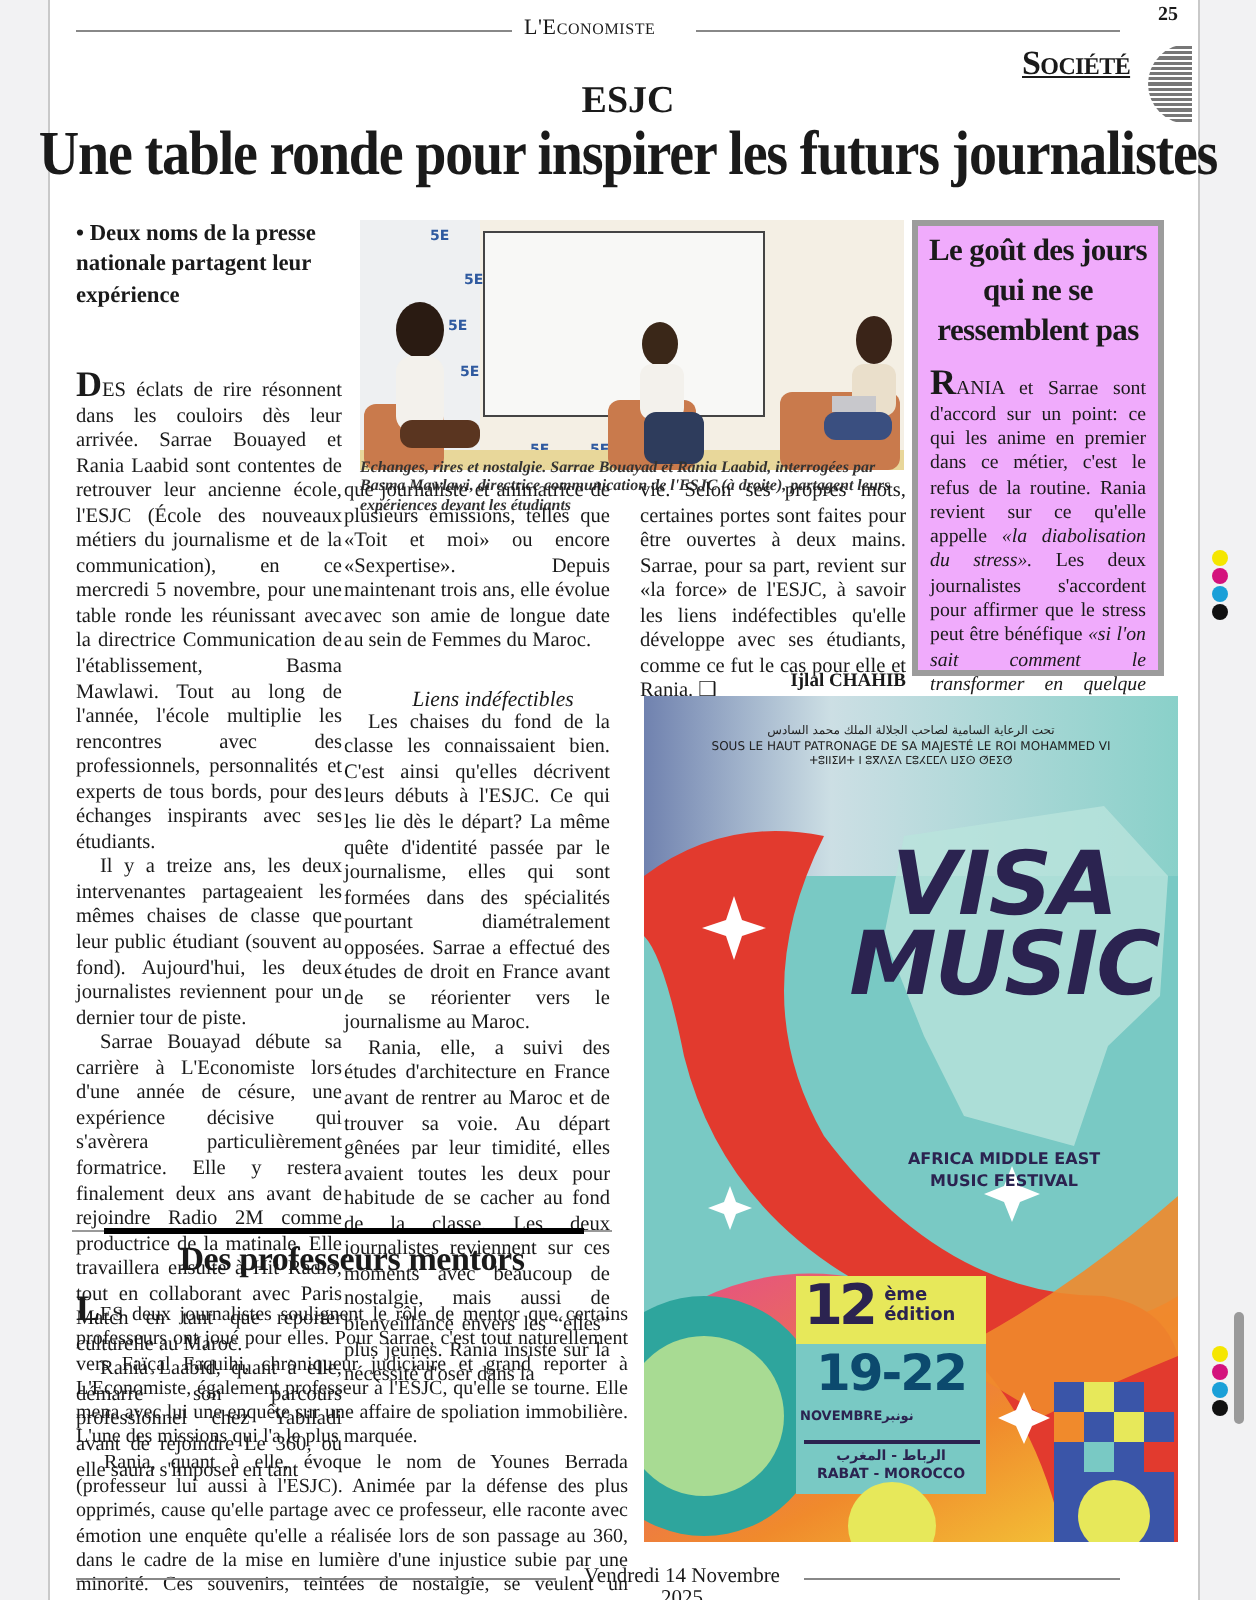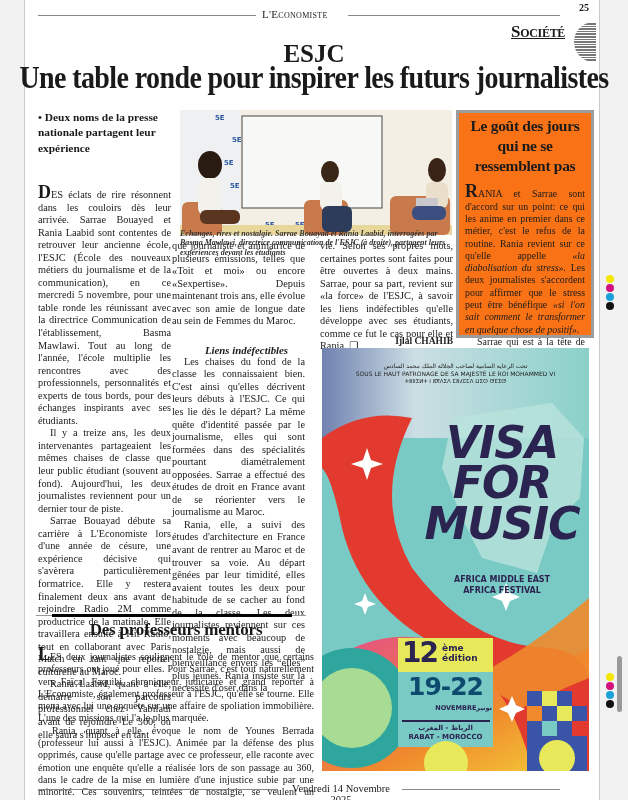--- a/index.html
+++ b/index.html
@@ -14,41 +14,41 @@
 
   .masthead{position:absolute;left:38px;top:8px;width:522px;height:12px}
   .masthead .line{position:absolute;top:7px;height:1px;background:#888}
   .masthead .l1{left:0;width:218px}
   .masthead .l2{left:310px;width:212px}
   .masthead .brand{position:absolute;left:224px;top:0;width:84px;text-align:left;font-size:11px;letter-spacing:.3px;font-variant:small-caps}
   .pagenum{position:absolute;left:579px;top:2px;font-size:10px;font-weight:bold}
   .rubric{position:absolute;left:511px;top:22px;font-size:17px;font-weight:bold;font-variant:small-caps;text-decoration:underline;letter-spacing:-.3px}
   .rubric-stripes{position:absolute;left:574px;top:22px;width:22px;height:40px;border-radius:20px 0 0 20px;background:repeating-linear-gradient(#fff 0 1px,#777 1px 2.6px)}
 
-  .kicker{position:absolute;left:0;width:628px;top:40px;text-align:center;font-size:25px;font-weight:bold}
+  .kicker{position:absolute;left:0;width:628px;top:40px;text-align:center;font-size:19px;font-weight:bold}
   .headline{position:absolute;left:0;width:628px;top:62px;text-align:center;font-size:28px;font-weight:bold;letter-spacing:-.6px;transform:scaleY(1.12)}
 
   .bullets{position:absolute;left:38px;top:110px;width:130px;font-size:11.4px;font-weight:bold;line-height:1.35}
   .bullets p{margin-bottom:8px}
   .col{position:absolute;font-size:10.3px;line-height:1.22;text-align:justify;hyphens:auto}
   .col p{text-indent:12px}
   .col p.first{text-indent:0}
   .dropcap{font-size:18px;font-weight:bold;line-height:1}
   .col1{left:38px;top:183px;width:133px}
   .col2{left:172px;top:240px;width:133px}
   .col3{left:320px;top:240px;width:133px}
 
   .photo{position:absolute;left:180px;top:110px;width:272px;height:125px;background:#fef9c3;overflow:hidden}
   .caption{position:absolute;left:180px;top:229px;width:272px;font-size:8px;font-style:italic;font-weight:bold;line-height:1.18;color:#333}
 
-  .subhead{position:absolute;left:180px;top:344px;width:133px;text-align:center;font-size:10.8px;font-style:italic;font-weight:bold}
+  .subhead{position:absolute;left:180px;top:344px;width:133px;text-align:center;font-size:10.8px;font-style:italic;font-weight:normal}
   .byline{position:absolute;left:320px;top:334px;width:133px;text-align:right;font-size:9.5px;font-weight:bold;line-height:1.5}
   .byline em{font-style:italic}
 
-  .sidebar{position:absolute;left:456px;top:110px;width:138px;height:228px;border:3px solid #9c9c9c;background:#f97316}
+  .sidebar{position:absolute;left:456px;top:110px;width:126px;height:228px;border:3px solid #9c9c9c;background:#f0abfc}
   .sidebar-title{text-align:center;font-size:15.5px;font-weight:bold;line-height:1.3;margin-top:3px;letter-spacing:-.3px}
   .sidebar-body{padding:6px 6px 0;font-size:9.9px;line-height:1.24;text-align:justify}
   .sidebar-body p{text-indent:12px}
   .sidebar-body p.first{text-indent:0}
   .sidebar-body i{font-style:italic}
 
   .ad{position:absolute;left:322px;top:348px;width:267px;height:423px;overflow:hidden;background:#79c9c4}
 
   .mentors-rule{position:absolute;left:52px;top:614px;width:240px;height:3px;background:#000}
   .mentors-rule-l{position:absolute;left:36px;top:615px;width:270px;height:1px;background:#999}
@@ -207,36 +207,35 @@
     <circle cx="124" cy="415" r="22" fill="#e7e85a"></circle>
     <rect x="80" y="372" width="88" height="2" fill="#2b2350"></rect>
   </svg>
   <div style="position:absolute;left:0;top:14px;width:267px;text-align:center;font-family:'DejaVu Sans',sans-serif;color:#222;font-size:6px;line-height:1.35">
     <div>تحت الرعاية السامية لصاحب الجلالة الملك محمد السادس</div>
     <div>SOUS LE HAUT PATRONAGE DE SA MAJESTÉ LE ROI MOHAMMED VI</div>
     <div style="font-size:5.5px">ⵜⵓⵏⵏⵉⵍⵜ ⵏ ⵓⴳⴷⵉⴷ ⵎⵓⵃⵎⵎⴷ ⵡⵉⵙ ⵚⴹⵉⵚ</div>
   </div>
   <div style="position:absolute;left:95px;top:75px;width:170px;text-align:center;font-family:'DejaVu Sans',sans-serif;font-weight:bold;font-style:italic;color:#2b2350;font-size:44px;line-height:.92;letter-spacing:-1px">
     <div>VISA</div>
-    <div>FOR</div>
     <div>MUSIC</div>
   </div>
   <div style="position:absolute;left:100px;top:227px;width:160px;text-align:center;font-family:'DejaVu Sans',sans-serif;font-weight:bold;color:#2b2350;font-size:8px;line-height:1.35">
     <div>AFRICA MIDDLE EAST</div>
-    <div>AFRICA FESTIVAL</div>
+    <div>MUSIC FESTIVAL</div>
   </div>
   <div style="position:absolute;left:80px;top:291px;width:92px;font-family:'DejaVu Sans',sans-serif;color:#2b2350">
     <span style="font-size:28px;font-weight:bold;line-height:1;display:inline-block;vertical-align:top;letter-spacing:-2px">12</span>
     <span style="display:inline-block;vertical-align:top;font-size:9px;line-height:1.15;margin-top:4px;font-weight:bold">
       <span>ème</span><br>
       <span>édition</span>
     </span>
   </div>
   <div style="position:absolute;left:76px;top:324px;width:95px;text-align:center;font-family:'DejaVu Sans',sans-serif;font-weight:bold;font-size:25px;color:#0c4a6e;letter-spacing:-1px">19-22</div>
-  <div style="position:absolute;left:78px;top:356px;width:92px;font-family:'DejaVu Sans',sans-serif;font-weight:bold;font-size:6.5px;color:#2b2350;display:flex;justify-content:flex-end">
+  <div style="position:absolute;left:78px;top:356px;width:92px;font-family:'DejaVu Sans',sans-serif;font-weight:bold;font-size:6.5px;color:#2b2350;display:flex;justify-content:flex-start">
     <span>NOVEMBRE</span>
     <span>نونبر</span>
   </div>
   <div style="position:absolute;left:76px;top:376px;width:95px;text-align:center;font-family:'DejaVu Sans',sans-serif;font-weight:bold;font-size:7px;color:#2b2350;line-height:1.3">
     <div>الرباط - المغرب</div>
     <div>RABAT - MOROCCO</div>
   </div>
 </div>
 
 <div class="mentors-rule-l"></div>

